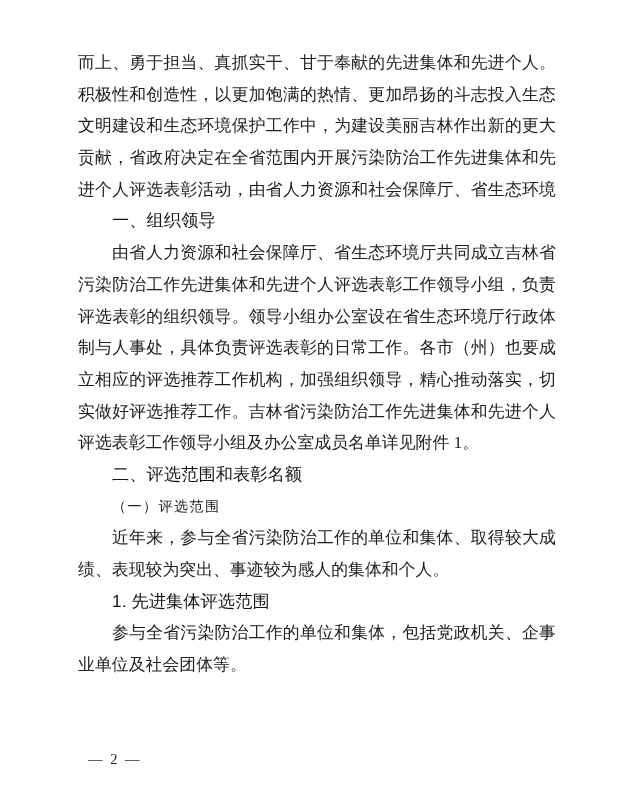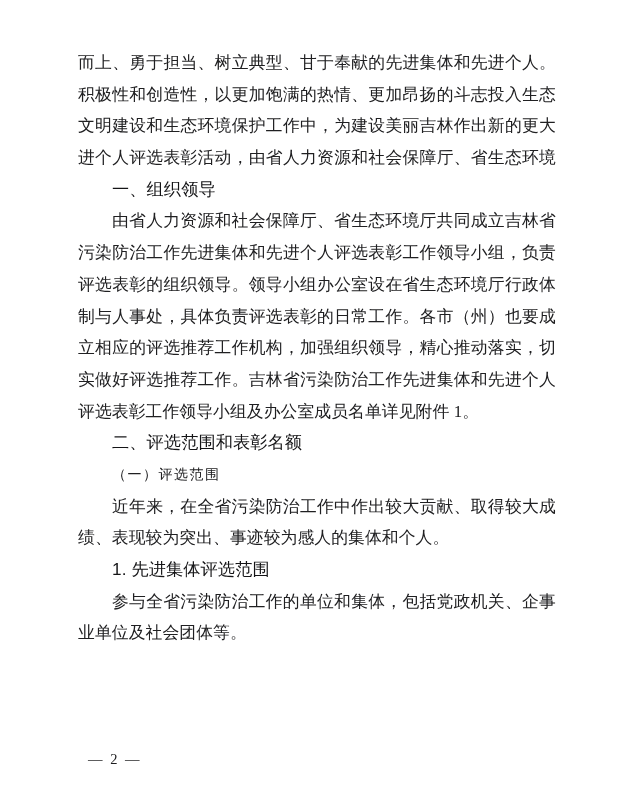--- a/index.html
+++ b/index.html
@@ -70,34 +70,35 @@
     letter-spacing: 2px;
     color: #1c1c1e;
     font-family: "Liberation Serif", "DejaVu Serif", serif;
   }
 </style>
 </head>
 <body>
 
 <div class="page">
   <div class="text-block" id="text-block">
-      <div class="line body justify">而上、勇于担当、树立典型、甘于奉献的先进集体和先进个人。</div>
+      <div class="line body justify">而上、勇于担当、真抓实干、甘于奉献的先进集体和先进个人。</div>
       <div class="line body justify">积极性和创造性，以更加饱满的热情、更加昂扬的斗志投入生态</div>
       <div class="line body justify">文明建设和生态环境保护工作中，为建设美丽吉林作出新的更大</div>
+      <div class="line body justify">贡献，省政府决定在全省范围内开展污染防治工作先进集体和先</div>
       <div class="line body justify">进个人评选表彰活动，由省人力资源和社会保障厅、省生态环境</div>
       <div class="line heading indent">一、组织领导</div>
       <div class="line body indent justify">由省人力资源和社会保障厅、省生态环境厅共同成立吉林省</div>
       <div class="line body justify">污染防治工作先进集体和先进个人评选表彰工作领导小组，负责</div>
       <div class="line body justify">评选表彰的组织领导。领导小组办公室设在省生态环境厅行政体</div>
       <div class="line body justify">制与人事处，具体负责评选表彰的日常工作。各市（州）也要成</div>
       <div class="line body justify">立相应的评选推荐工作机构，加强组织领导，精心推动落实，切</div>
       <div class="line body justify">实做好评选推荐工作。吉林省污染防治工作先进集体和先进个人</div>
       <div class="line body">评选表彰工作领导小组及办公室成员名单详见附件 1。</div>
       <div class="line heading indent">二、评选范围和表彰名额</div>
       <div class="line kai indent">（一）评选范围</div>
-      <div class="line body indent justify">近年来，在全省污染防治工作中作出较大贡献、取得较大成</div>
+      <div class="line body indent justify">近年来，参与全省污染防治工作的单位和集体、取得较大成</div>
       <div class="line body">绩、表现较为突出、事迹较为感人的集体和个人。</div>
       <div class="line heading indent">1. 先进集体评选范围</div>
       <div class="line body indent justify">参与全省污染防治工作的单位和集体，包括党政机关、企事</div>
       <div class="line body">业单位及社会团体等。</div>
     </div>
   <div class="page-number">— 2 —</div>
 </div>
 
 </body></html>

